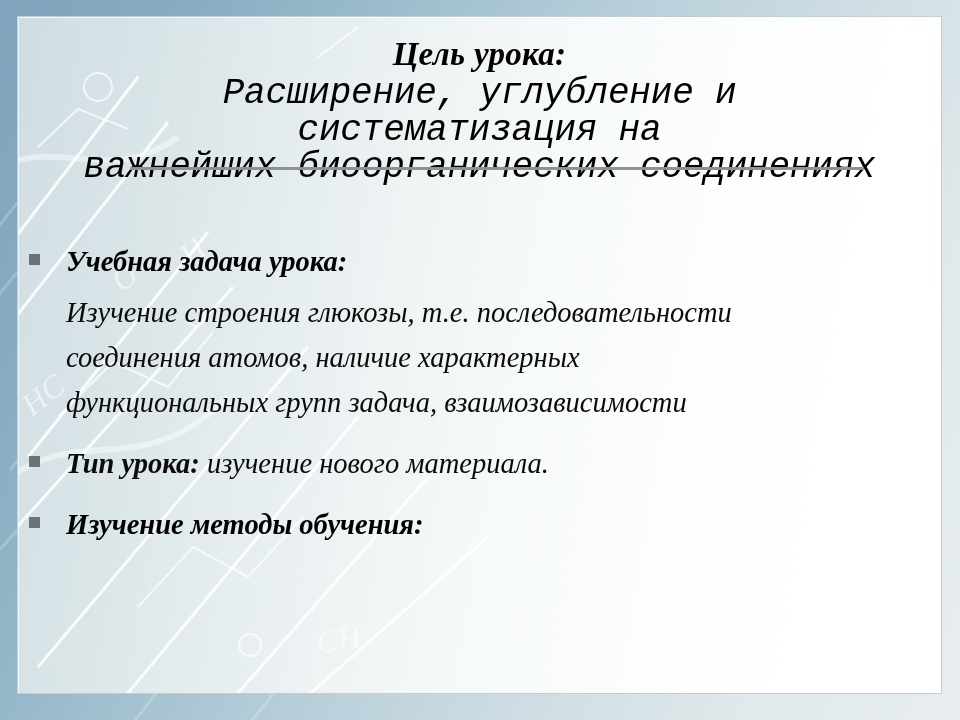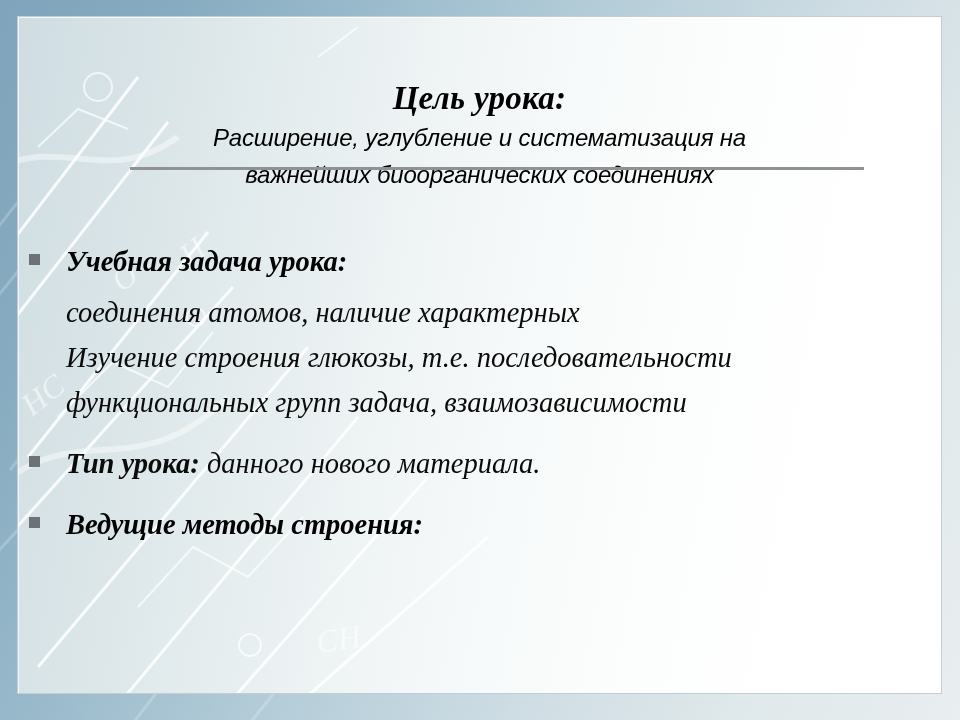--- a/index.html
+++ b/index.html
@@ -75,35 +75,34 @@
   }
 
   
   .title-block {
     position: absolute;
     left: 0;
     top: 16px;
     width: 100%;
     text-align: center;
     color: #000;
-    margin-top: 44px;
   }
   .title-main {
     font-family: "Liberation Serif", "DejaVu Serif", serif;
     font-weight: bold;
     font-style: italic;
     font-size: 33px;
     line-height: 42px;
     letter-spacing: .3px;
   }
   .title-sub {
-    font-family: Liberation Sans, sans-serif;
+    font-family: Liberation Mono, monospace;
     font-style: italic;
     font-weight: normal;
-    font-size: 24px;
+    font-size: 36px;
     line-height: 37px;
     letter-spacing: -0.2px;
     padding: 0 48px;
   }
   .title-rule {
     position: absolute;
     left: 112px;
     top: 150px;
     width: 734px;
     height: 3px;
@@ -230,38 +229,38 @@
       </div>
       <div class="title-rule"></div>
 
       <div class="body-block">
 
         <div class="item">
           <span class="bullet"></span>
           <div class="head">Учебная задача урока:</div>
           <div class="gap-s"></div>
           <div class="para">
+            <div>Изучение строения глюкозы, т.е. последовательности</div>
             <div>соединения атомов, наличие характерных</div>
-            <div>Изучение строения глюкозы, т.е. последовательности</div>
             <div>функциональных групп задача, взаимозависимости</div>
           </div>
         </div>
 
         <div class="gap-m"></div>
 
         <div class="item">
           <span class="bullet"></span>
-          <div class="line"><b>Тип урока:</b><span> данного нового материала.</span></div>
+          <div class="line"><b>Тип урока:</b><span> изучение нового материала.</span></div>
         </div>
 
         <div class="gap-m"></div>
 
         <div class="item">
           <span class="bullet"></span>
-          <div class="head">Ведущие методы строения:</div>
+          <div class="head">Изучение методы обучения:</div>
           <div class="gap-s"></div>
           <div class="para">
           </div>
         </div>
 
       </div>
     </div>
   </div>
 </div>
 

